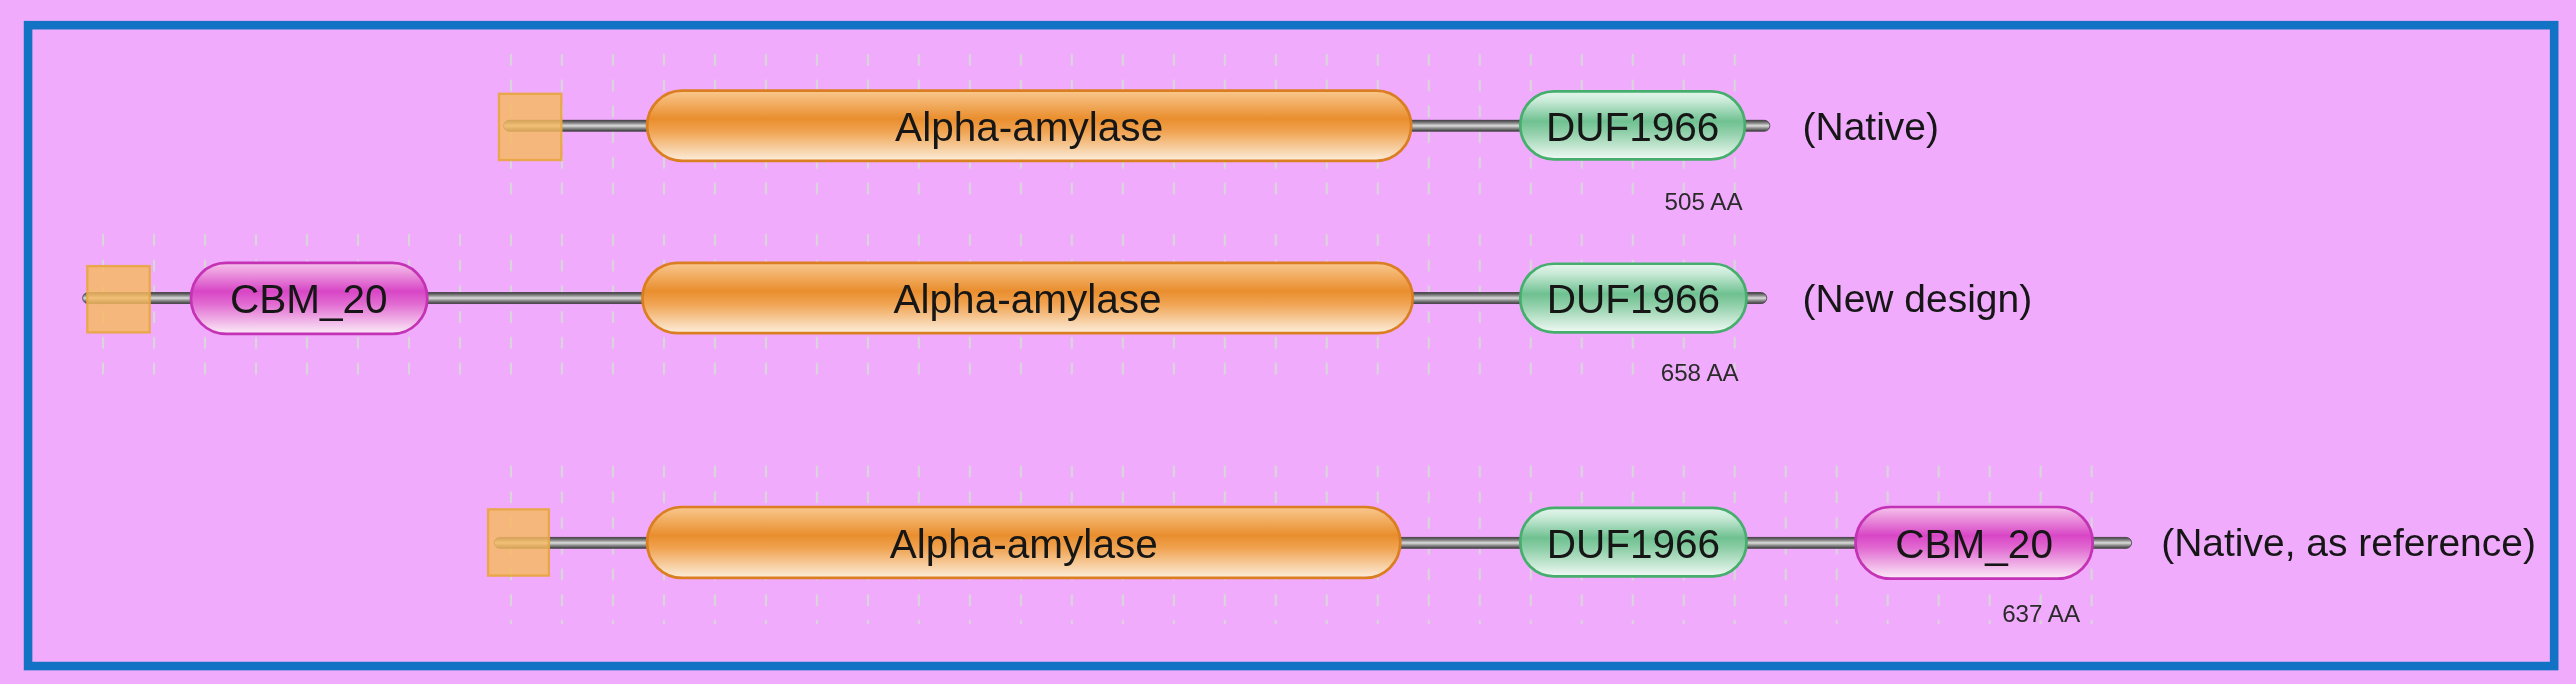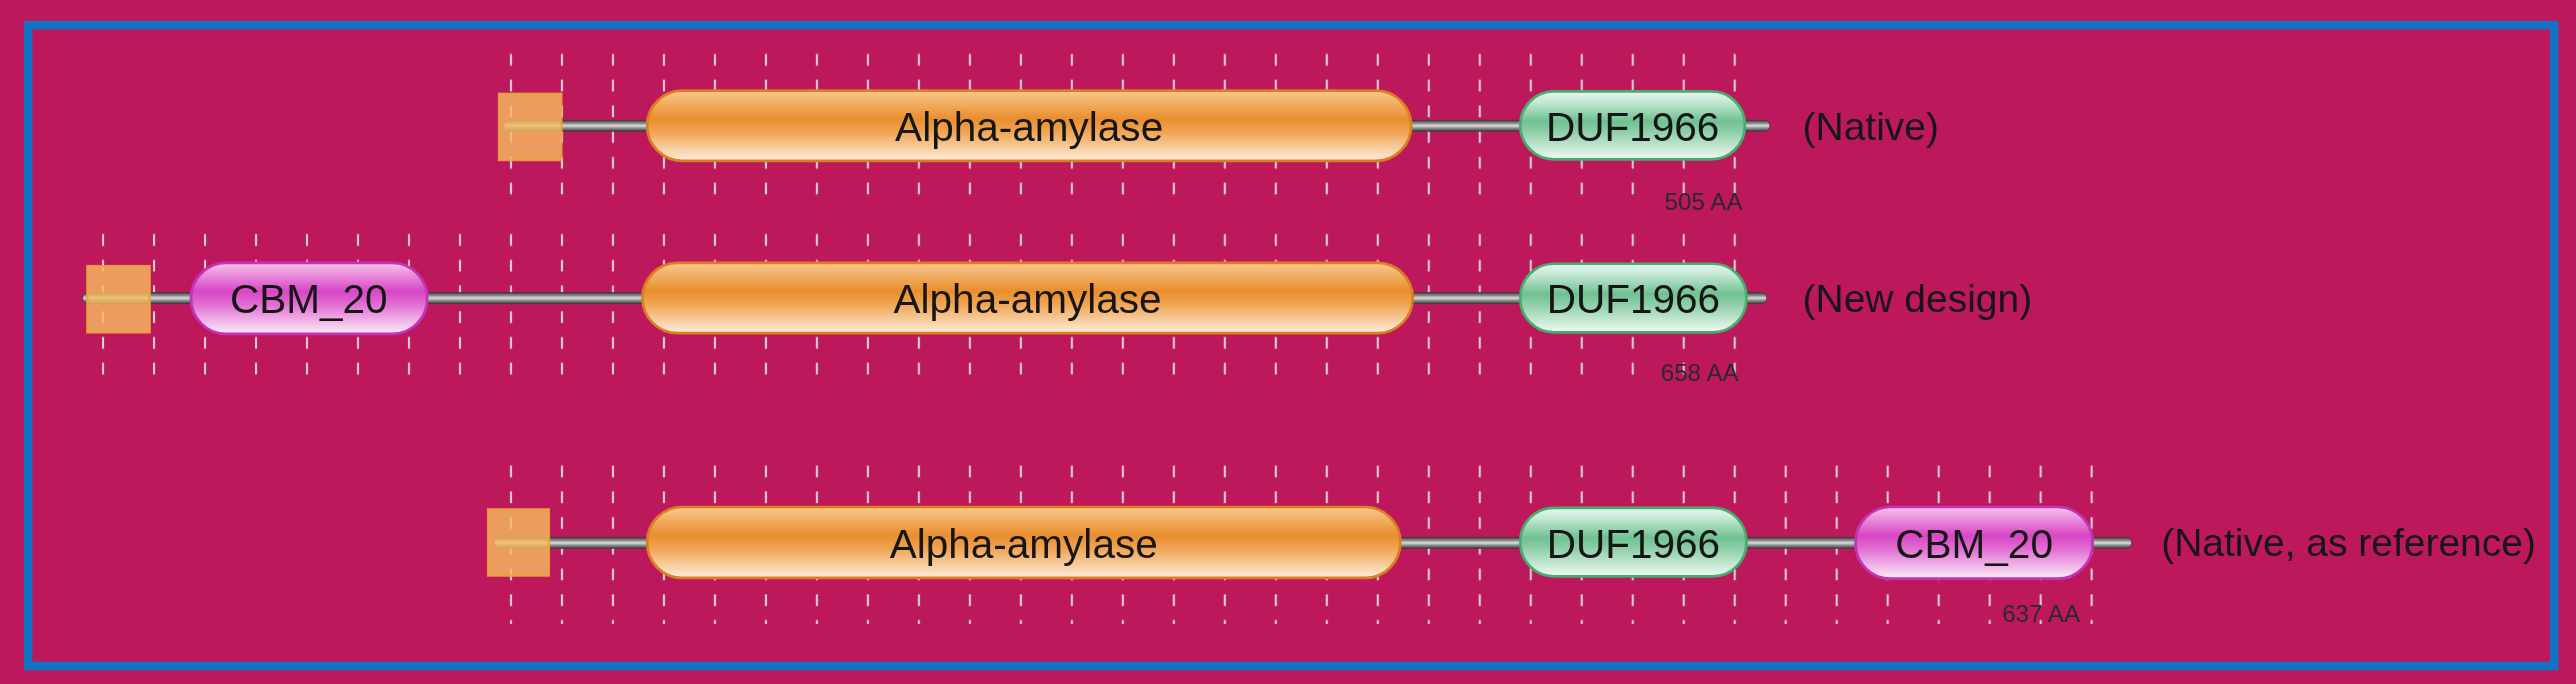--- a/index.html
+++ b/index.html
@@ -4,21 +4,21 @@
 <style>
   html, body {
     margin: 0;
     padding: 0;
     background: #ffffff;
   }
   .stage {
     position: relative;
     width: 2576px;
     height: 685px;
-    background: #be185d;
+    background: #f0abfc;
     overflow: hidden;
   }
   svg { display: block; }
   svg text {
     font-family: "Liberation Sans", sans-serif;
     fill: #161616;
   }
   .domain-label { font-size: 52px; }
   .tag-label    { font-size: 50px; }
   .len-label    { font-size: 31px; fill: #2a2a2a; }

